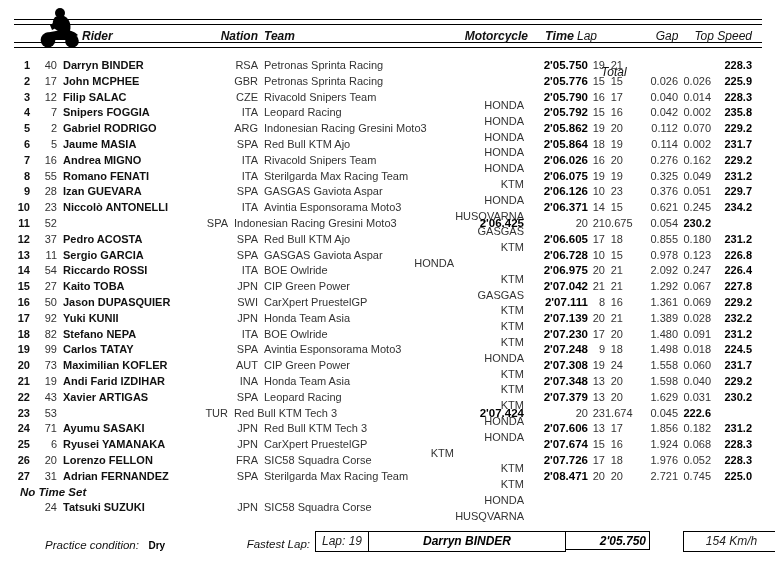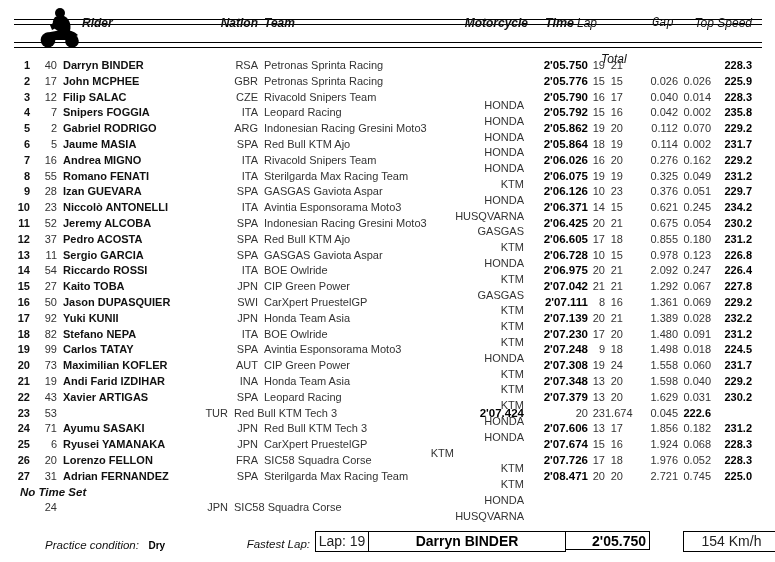--- a/index.html
+++ b/index.html
@@ -10,30 +10,30 @@
   
   .rule{position:absolute;left:14px;width:748px;height:1.4px;background:#000;}
   .rule.r1{top:19px;} .rule.r2{top:23.5px;}
   .rule.r3{top:42px;} .rule.r4{top:46.5px;}
 
   
   .bike{position:absolute;left:38px;top:7px;width:44px;height:42px;}
   .bike svg{display:block;}
 
   
-  .colhead{position:absolute;top:16px;height:15px;font-style:italic;font-size:12px;color:#111;white-space:nowrap;}
+  .colhead{position:absolute;top:29px;height:15px;font-style:italic;font-size:12px;color:#111;white-space:nowrap;}
   .colhead.b{font-weight:bold;}
   .h-rider{left:82px;}
   .h-nation{left:210px;width:48px;text-align:right;}
   .h-team{left:264px;}
   .h-moto{left:428px;width:100px;text-align:right;}
   .h-time{left:538px;width:36px;text-align:right;font-size:12.5px;}
   .h-lap{left:577px;}
   .h-total{left:601px;margin-top:36px;}
-  .h-gap{left:652px;width:30px;text-align:left;font-family:Liberation Mono, monospace;}
+  .h-gap{left:652px;width:30px;text-align:center;}
   .h-speed{left:690px;width:62px;text-align:right;}
 
   
   .table{position:absolute;left:0;top:58px;width:775px;}
   .row{display:grid;height:15.8px;line-height:15.8px;font-size:11px;white-space:nowrap;
        grid-template-columns:30px 27px 171px 30px 196px 70px 64px 17px 18px 55px 33px 41px;}
   .row span{overflow:visible;}
   .c-pos{text-align:right;font-weight:bold;color:#111;}
   .c-num{text-align:right;color:#333;}
   .c-rider{padding-left:6px;font-weight:bold;color:#111;}
@@ -48,22 +48,22 @@
   .nts{height:15.8px;line-height:15.8px;padding-left:20px;
        font-weight:bold;font-style:italic;font-size:11.5px;color:#111;}
 
   
   .practice{position:absolute;left:45px;top:536px;height:16px;line-height:16px;white-space:nowrap;}
   .pc-label{font-style:italic;font-size:11.5px;color:#111;}
   .pc-value{font-weight:bold;font-size:10px;color:#000;margin-left:5px;}
   .flap-label{position:absolute;left:228px;top:536px;width:82px;height:16px;line-height:16px;
        text-align:right;font-style:italic;font-size:11.5px;color:#111;}
   .flap-table{position:absolute;left:315px;top:531px;height:21px;display:flex;}
-  .flap-cell{border:1px solid #000;height:19px;line-height:19px;font-size:14px;
-       box-sizing:content-box;margin-left:-1px;background:#fff;}
+  .flap-cell{border:1px solid #000;height:19px;line-height:19px;font-size:12px;
+       box-sizing:content-box;margin-left:-1px;background:#fff;font-style:italic;}
   .flap-cell:first-child{margin-left:0;}
   .fl-lap{width:52px;text-align:center;color:#222;}
   .fl-rider{width:196px;text-align:center;font-weight:bold;color:#000;}
   .fl-time{width:85px;text-align:right;font-weight:bold;color:#000;padding-right:3px;box-sizing:border-box;}
   .fl-speed{width:95px;text-align:center;color:#222;margin-left:33px;}
 </style>
 </head>
 <body>
 
 <div class="sheet">
@@ -234,21 +234,20 @@
     <span class="c-time">2'06.371</span>
     <span class="c-lap">14</span>
     <span class="c-total">15</span>
     <span class="c-gap1">0.621</span>
     <span class="c-gap2">0.245</span>
     <span class="c-speed">234.2</span>
   </div>
         <div class="row">
     <span class="c-pos">11</span>
     <span class="c-num">52</span>
-    <span class="c-rider">Jeremy ALCOBA</span>
     <span class="c-nation">SPA</span>
     <span class="c-team">Indonesian Racing Gresini Moto3</span>
     <span class="c-moto">HONDA</span>
     <span class="c-time">2'06.425</span>
     <span class="c-lap">20</span>
     <span class="c-total">21</span>
     <span class="c-gap1">0.675</span>
     <span class="c-gap2">0.054</span>
     <span class="c-speed">230.2</span>
   </div>
@@ -474,20 +473,21 @@
     <span class="c-gap1">2.721</span>
     <span class="c-gap2">0.745</span>
     <span class="c-speed">225.0</span>
   </div>
       </div>
     <div class="nts">No Time Set</div>
     <div id="rows-nts">
         <div class="row">
     <span class="c-pos"></span>
     <span class="c-num">24</span>
+    <span class="c-rider">Tatsuki SUZUKI</span>
     <span class="c-nation">JPN</span>
     <span class="c-team">SIC58 Squadra Corse</span>
     <span class="c-moto">HONDA</span>
     <span class="c-time"></span>
     <span class="c-lap"></span>
     <span class="c-total"></span>
     <span class="c-gap1"></span>
     <span class="c-gap2"></span>
     <span class="c-speed"></span>
   </div>

